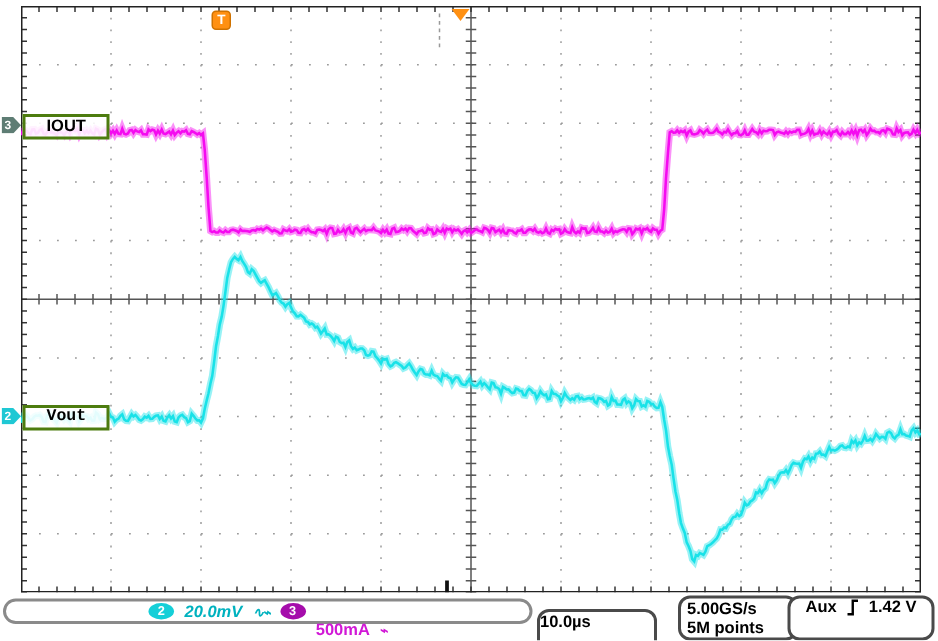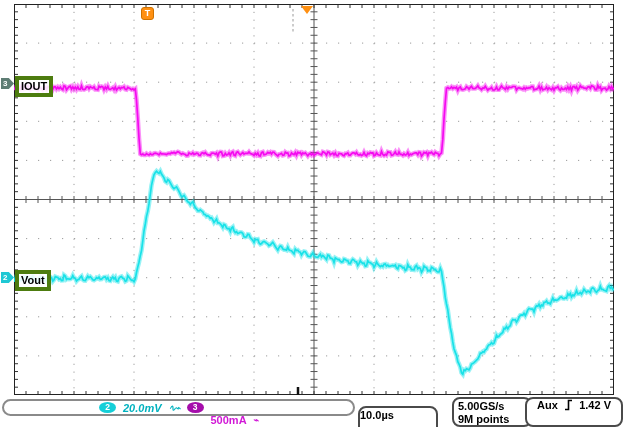--- a/index.html
+++ b/index.html
@@ -5,26 +5,26 @@
   * { box-sizing: border-box; }
   body { margin: 0; background: #fff; }
   .screen {
     position: relative; width: 625px; height: 427px; background: #ffffff;
     font-family: "Liberation Sans", sans-serif; overflow: hidden;
   }
   .graticule { position: absolute; left: 14px; top: 4px; width: 600px; height: 391px; }
   .graticule svg { position: absolute; left: 0; top: 0; }
 
   .wave-label {
-    position: absolute; border: 4px solid #4d7c0f; background: rgba(255,255,255,.88);
-    font: bold 11px/13px "Liberation Sans", sans-serif; color: #000; padding: 0 2px;
+    position: absolute; border: 2px solid #4d7c0f; background: rgba(255,255,255,.88);
+    font: bold 11px/13px "Liberation Sans", sans-serif; color: #000; padding: 0 14px;
     z-index: 4;
   }
   #lbl-iout { left: 1px; top: 72px; }
-  #lbl-vout { left: 1px; top: 266px; }
+  #lbl-vout { left: 1px; top: 266px; font-family: Liberation Mono, monospace; }
 
   .ch-arrow {
     position: absolute; width: 13px; height: 11px; z-index: 5;
     clip-path: polygon(0 0, 60% 0, 100% 50%, 60% 100%, 0 100%);
     font: bold 8px/11px "Liberation Sans", sans-serif; color: #fff; text-align: left;
     padding-left: 2px;
   }
   #arr-ch3 { left: 1px; top: 78px; background: #5e7d74; }
   #arr-ch2 { left: 1px; top: 272px; background: #1fc8d4; }
 
@@ -425,21 +425,21 @@
     <span class="c3txt">500mA</span>
     <span class="c3txt mini-icon">⌁</span>
   </div>
 
   <div class="box" id="box-tb">
     <div class="tb-line1">10.0µs</div>
   </div>
 
   <div class="box" id="box-acq">
     <div class="acq-line">5.00GS/s</div>
-    <div class="acq-line">9M points</div>
+    <div class="acq-line">5M points</div>
   </div>
 
   <div class="box" id="box-aux">
     <span>Aux</span>
     <svg width="9" height="12">
       <path d="M1,10.5 H4.5 V1.5 H8" fill="none" stroke="#000" stroke-width="1.6"></path>
     </svg>
     <span>1.42 V</span>
   </div>
 

